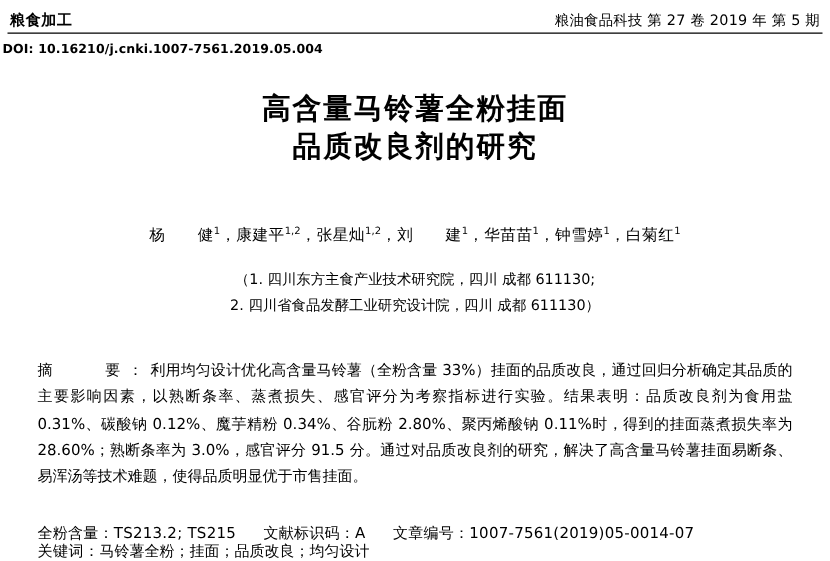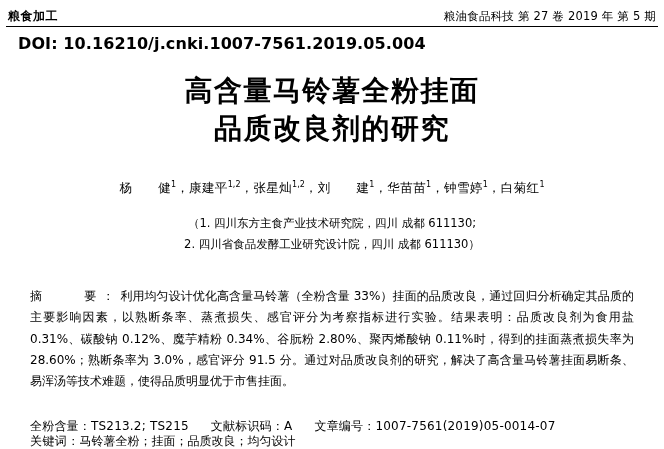--- a/index.html
+++ b/index.html
@@ -50,36 +50,36 @@
     left: 6px;
     right: 6px;
     border-top: 1px solid #000;
     height: 0;
   }
 
   
   .doi {
     position: absolute;
     top: 34px;
-    left: 18px;
-    font-size: 16px;
+    left: 2px;
+    font-size: 10px;
     font-weight: bold;
     letter-spacing: 0.1px;
   }
 
   
   .title-block {
     position: absolute;
     top: 72px;
     left: 0;
     right: 0;
     text-align: center;
   }
   .title-line {
-    font-size: 28px;
+    font-size: 23px;
     font-weight: bold;
     line-height: 1.34;
     letter-spacing: 1.5px;
     font-family: "DejaVu Sans", "Liberation Sans", sans-serif;
     text-align: center;
   }
 
   
   .authors {
     position: absolute;

